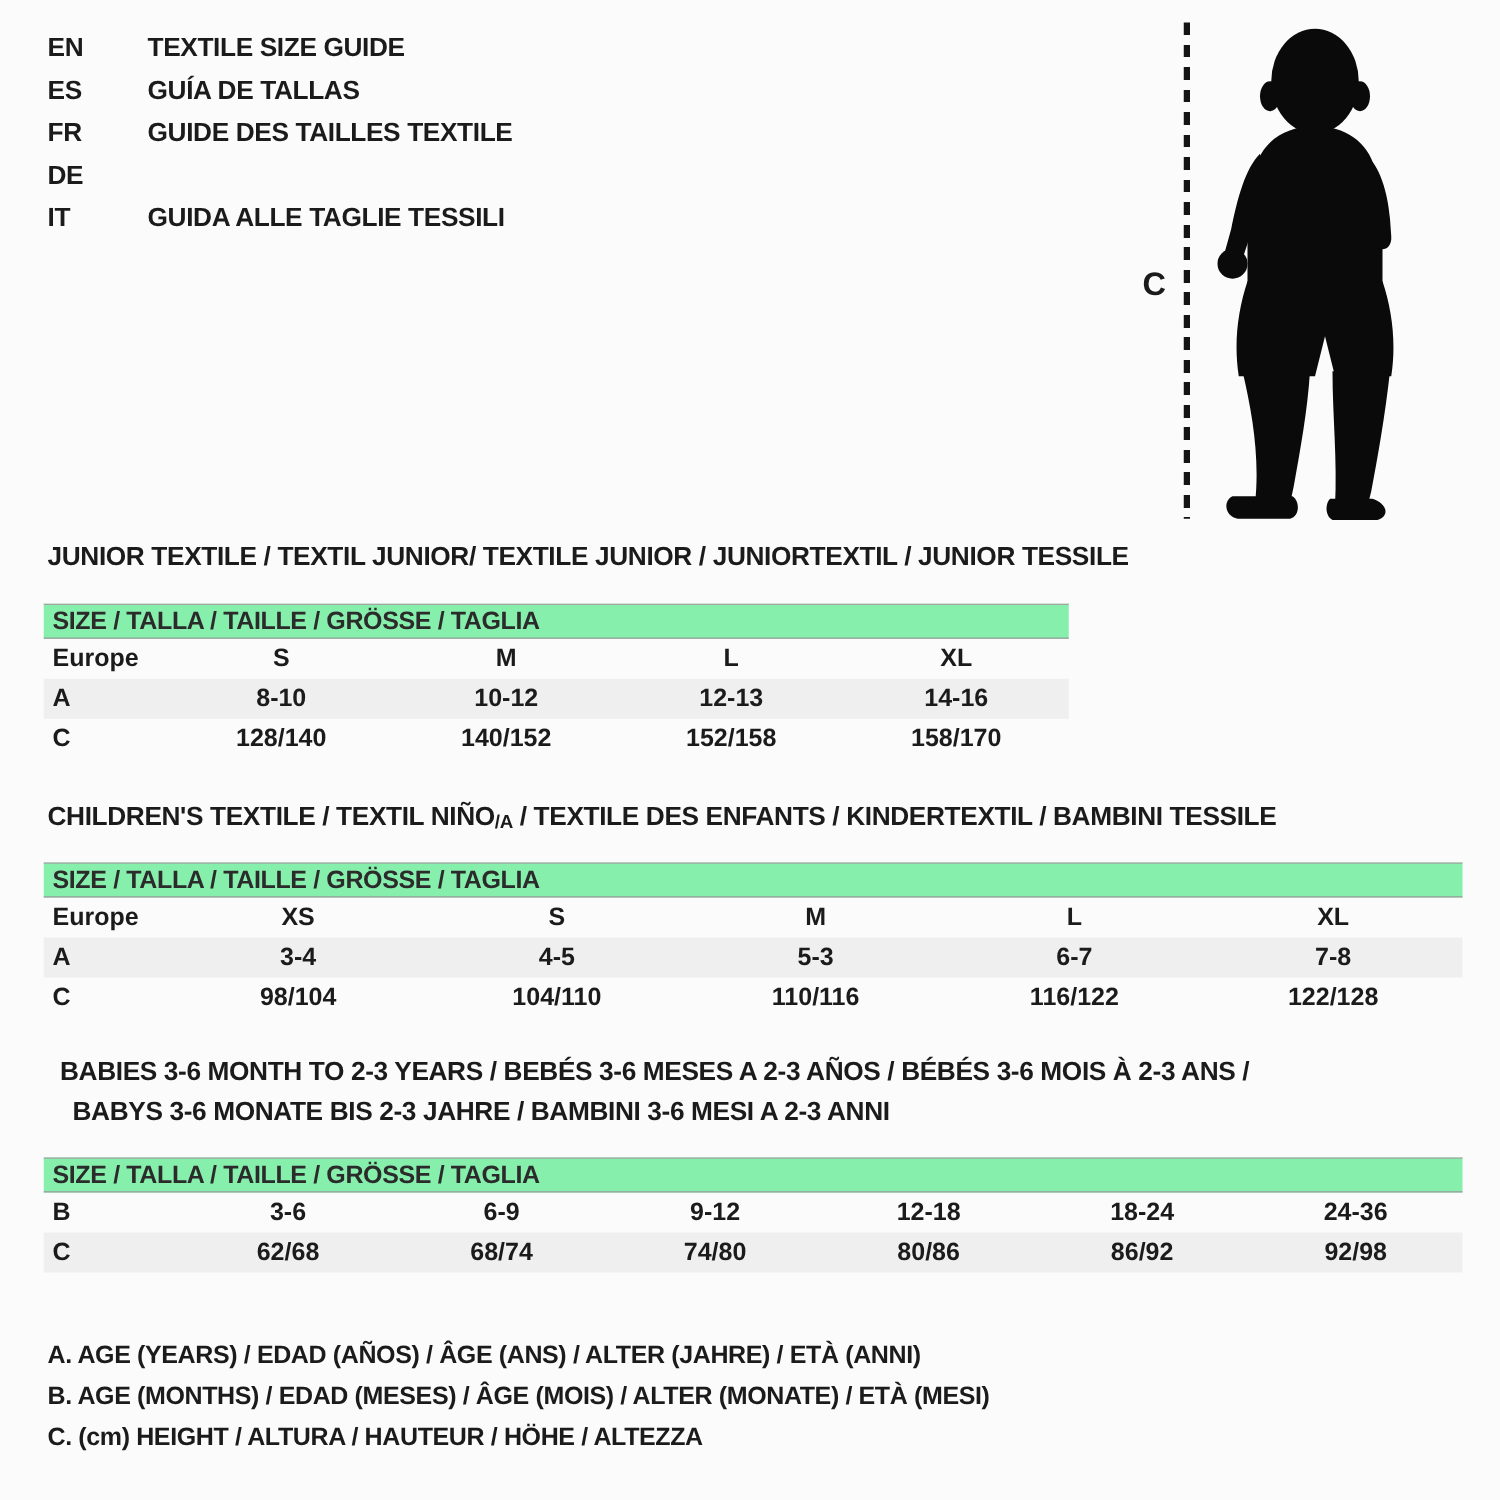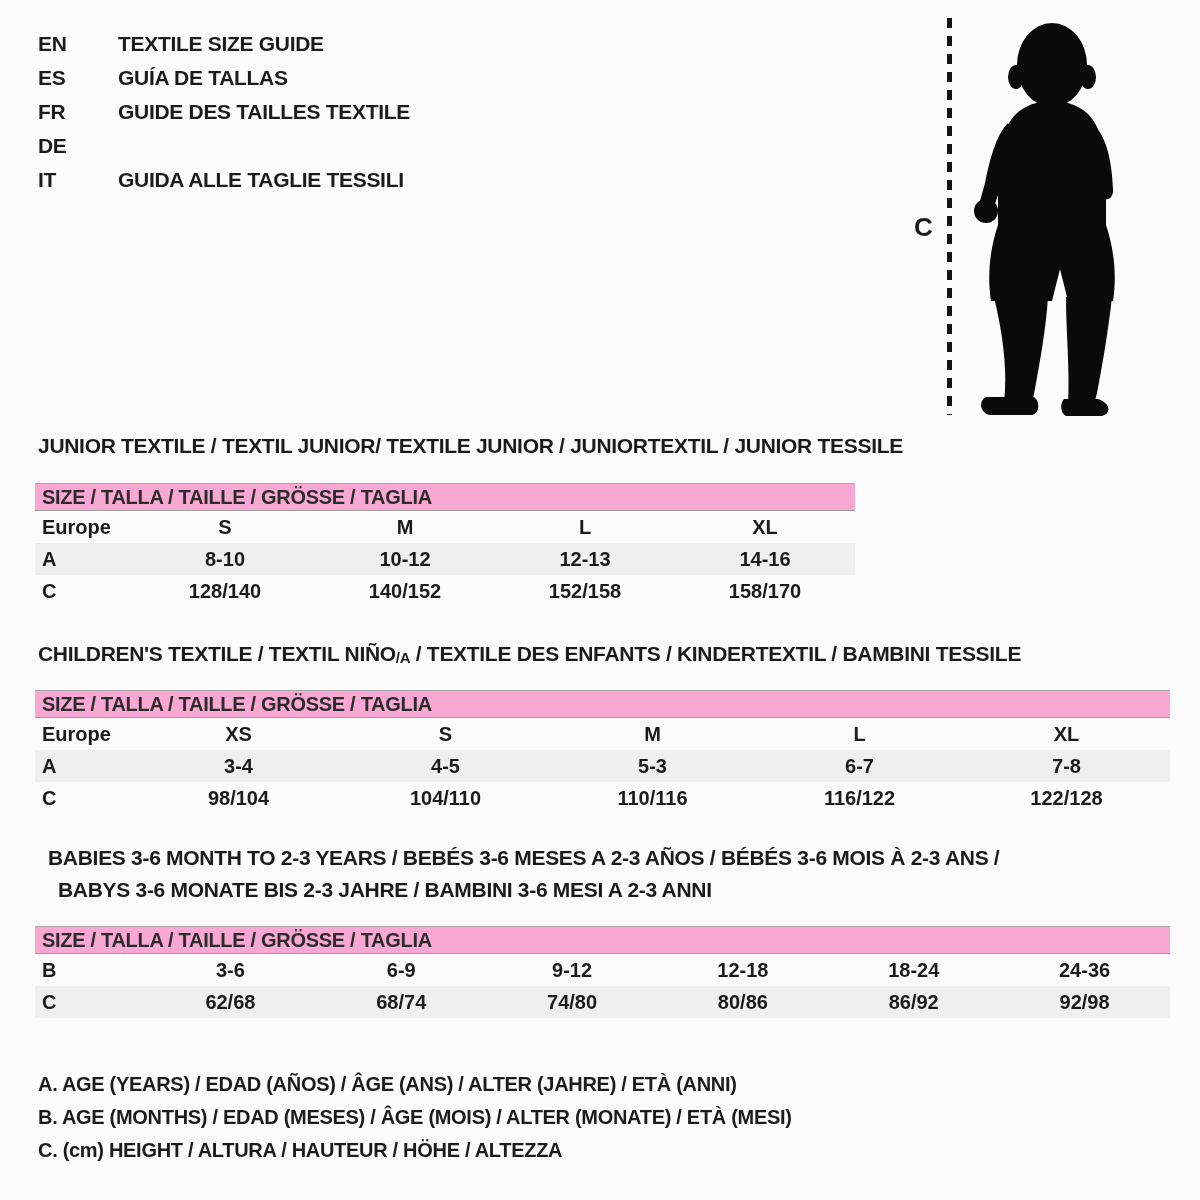--- a/index.html
+++ b/index.html
@@ -9,21 +9,21 @@
     height: 1200px;
     background: #fbfbfb;
     font-family: "Liberation Sans", sans-serif;
     font-weight: bold;
     color: #1b1b1b;
     overflow: hidden;
   }
 
   
   .lang-list { position: absolute; left: 38px; top: 27px; }
-  .lang-row { display: flex; height: 34px; align-items: center; font-size: 21px; letter-spacing: -0.3px; }
+  .lang-row { display: flex; height: 34px; font-size: 21px; letter-spacing: -0.3px; }
   .lang-code { width: 80px; }
   .lang-title { white-space: nowrap; }
 
   
   .dash-line {
     position: absolute; left: 947px; top: 18px; width: 5px; height: 397px;
     background: repeating-linear-gradient(to bottom, #141414 0px, #141414 10px, transparent 10px, transparent 18px);
   }
   .c-label { position: absolute; left: 914px; top: 212px; font-size: 26px; }
   .silhouette { position: absolute; left: 962px; top: 16px; width: 178px; height: 402px; }
@@ -35,21 +35,21 @@
   #babies-heading-1 { left: 48px; top: 846px; }
   #babies-heading-2 { left: 38px; top: 878px; margin-left: 20px; }
   .sub-a { font-size: 15px; position: relative; top: 2px; }
 
   
   .size-table { position: absolute; }
   #junior-table { left: 35px; top: 483px; width: 820px; }
   #children-table { left: 35px; top: 690px; width: 1135px; }
   #babies-table { left: 35px; top: 926px; width: 1135px; }
   .size-bar {
-    height: 26px; background: #f9a8d4;
+    height: 26px; background: #86efac;
     border-top: 1px solid #a5a5a5; border-bottom: 1px solid #9b9b9b;
     display: flex; align-items: center; padding-left: 7px;
     font-size: 20px; color: #2b2b2b; letter-spacing: -0.3px;
   }
   .trow { display: flex; align-items: center; height: 32px; font-size: 20px; }
   .trow.shaded { background: #efefef; }
   .tlabel { padding-left: 7px; }
   #junior-table .tlabel, #children-table .tlabel { width: 93px; }
   #babies-table .tlabel { width: 103px; }
   .tcell { flex: 1; text-align: center; }

